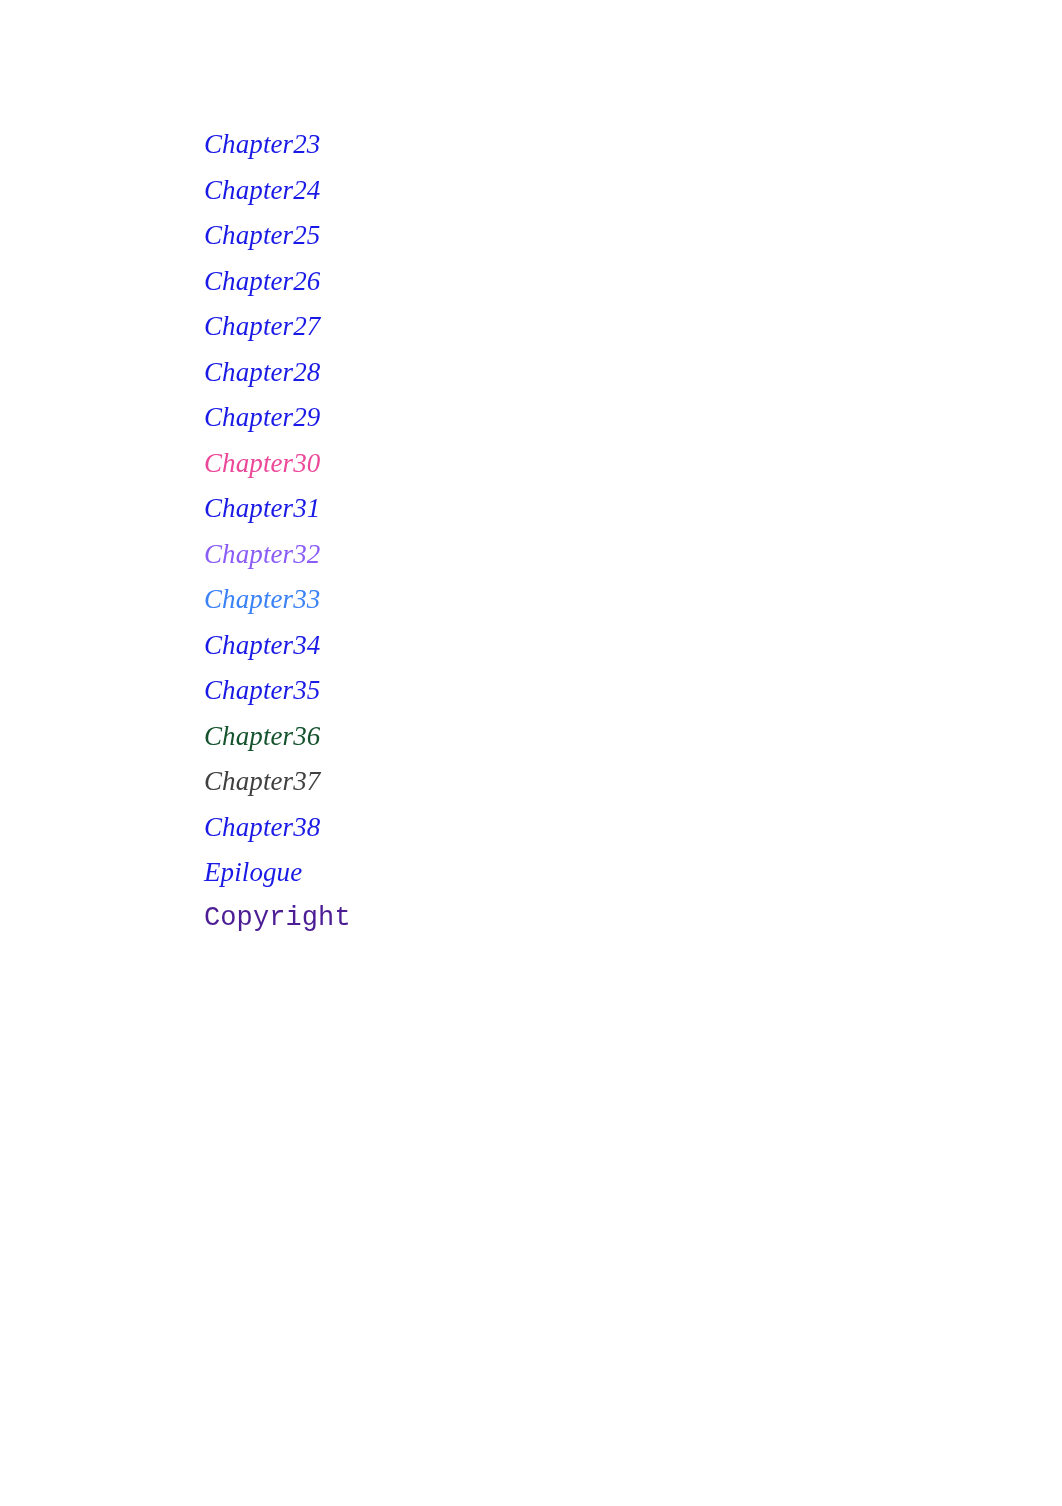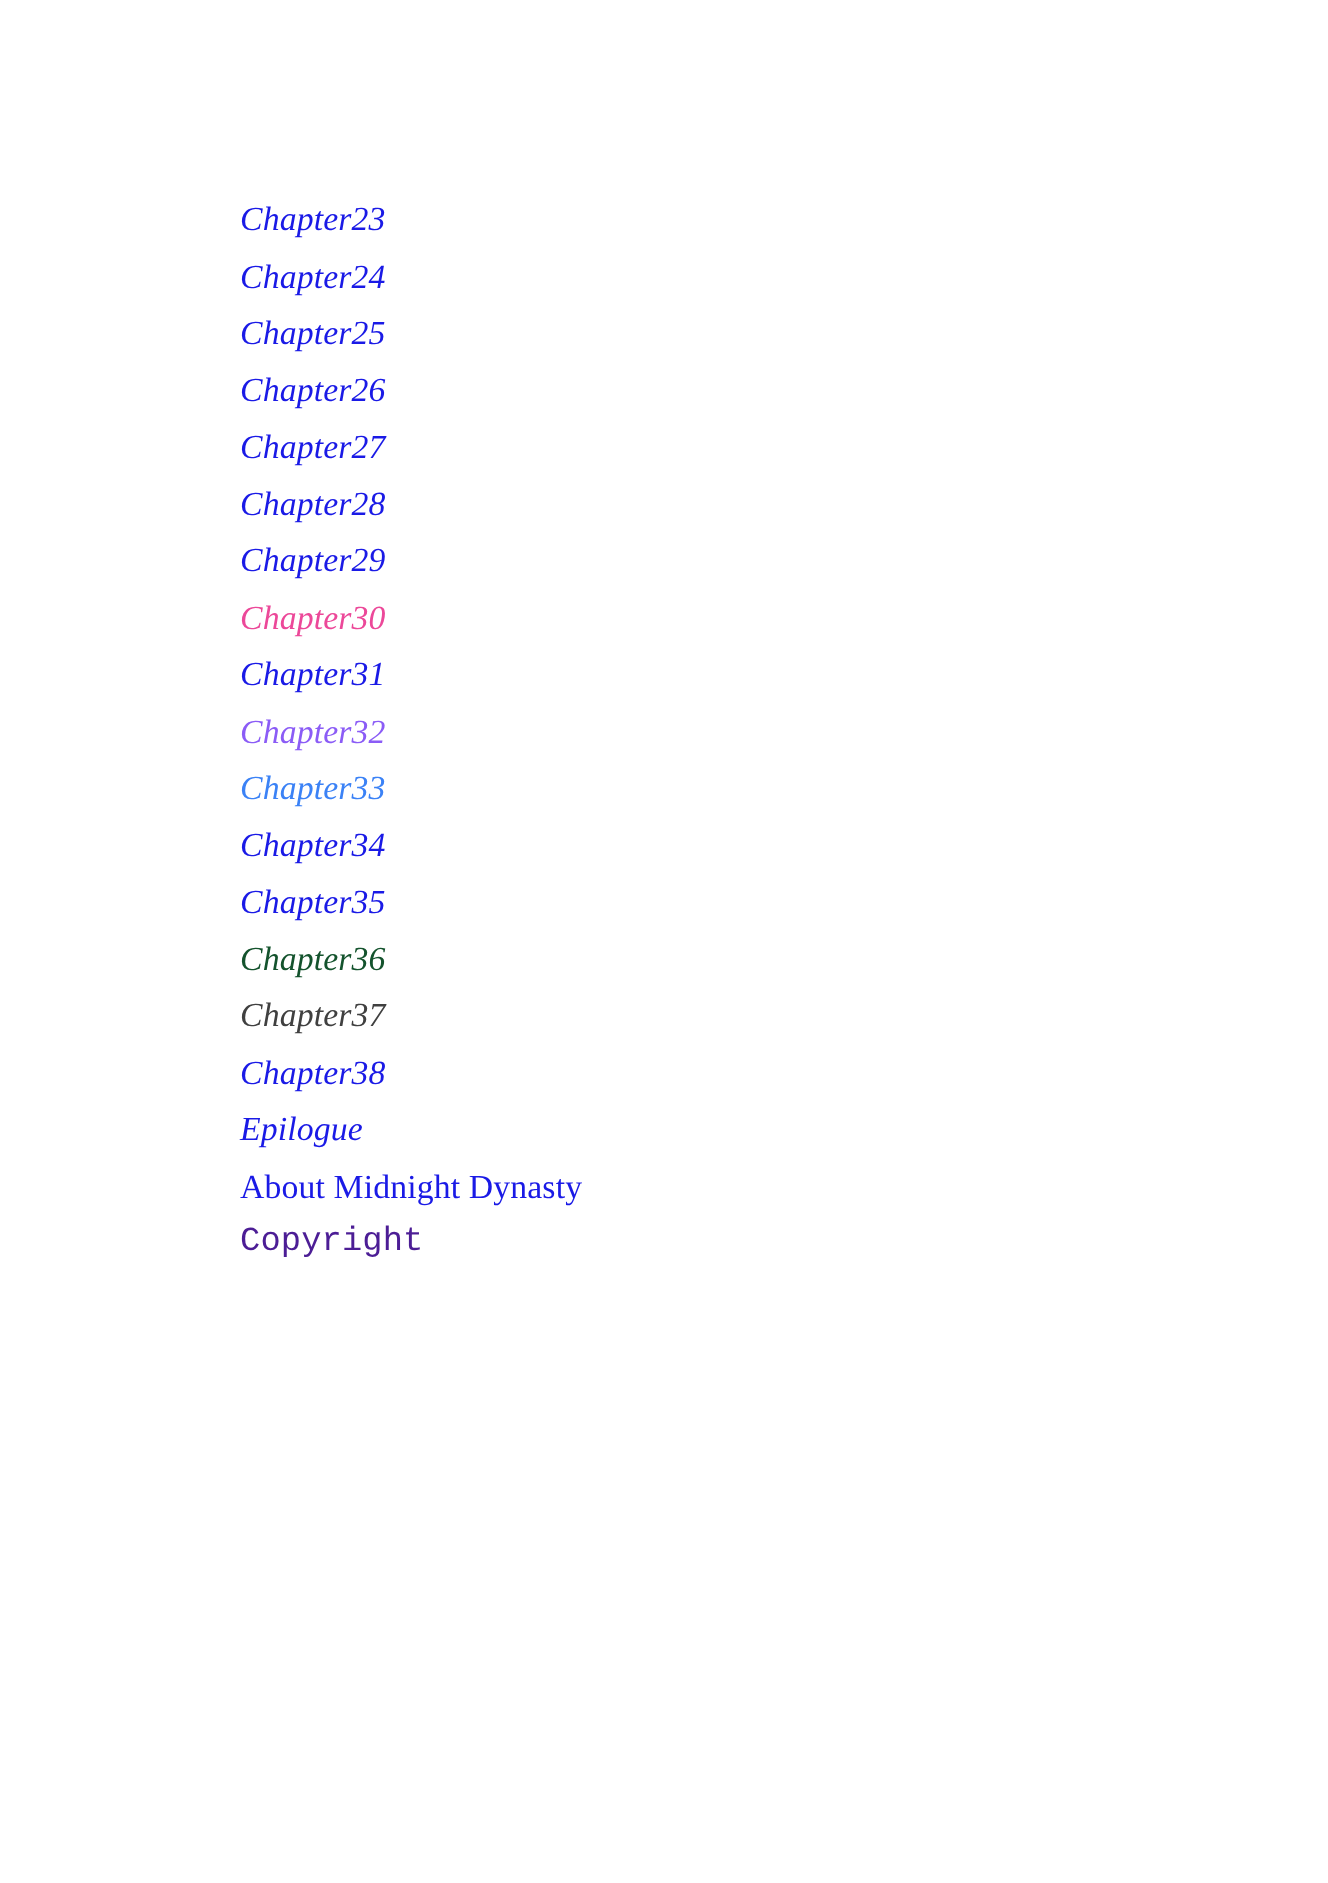--- a/index.html
+++ b/index.html
@@ -21,24 +21,23 @@
     position: absolute;
     left: 0;
     top: 0;
     width: 1062px;
     height: 1506px;
     background: #ffffff;
   }
 
   #toc {
     position: absolute;
-    left: 192px;
+    left: 204px;
     top: 122px;
     width: 700px;
-    margin-top: 31px;
   }
 
   .toc-entry {
     display: block;
     color: #1a1ae6;
     text-decoration: none;
     font-size: 27px;
     line-height: 45.5px;
     letter-spacing: 0.1px;
     white-space: nowrap;
@@ -68,16 +67,15 @@
       <a class="toc-entry italic" href="#" style="color: #ec4899;">Chapter30</a>
       <a class="toc-entry italic" href="#" style="color: rgb(26, 26, 230);">Chapter31</a>
       <a class="toc-entry italic" href="#" style="color: #8b5cf6;">Chapter32</a>
       <a class="toc-entry italic" href="#" style="color: #3b82f6;">Chapter33</a>
       <a class="toc-entry italic" href="#" style="color: rgb(26, 26, 230);">Chapter34</a>
       <a class="toc-entry italic" href="#" style="color: rgb(26, 26, 230);">Chapter35</a>
       <a class="toc-entry italic" href="#" style="color: #14532d;">Chapter36</a>
       <a class="toc-entry italic" href="#" style="color: #404040;">Chapter37</a>
       <a class="toc-entry italic" href="#" style="color: rgb(26, 26, 230);">Chapter38</a>
       <a class="toc-entry italic" href="#" style="color: rgb(26, 26, 230);">Epilogue</a>
-      <a class="toc-entry upright" href="#" style="color: rgb(26, 26, 230);">About Midnight Dynasty</a>
       <a class="toc-entry upright" href="#" style="color: #4c1d95; font-family: Liberation Mono, monospace;">Copyright</a>
     </nav>
 </div>
 
 </body></html>

